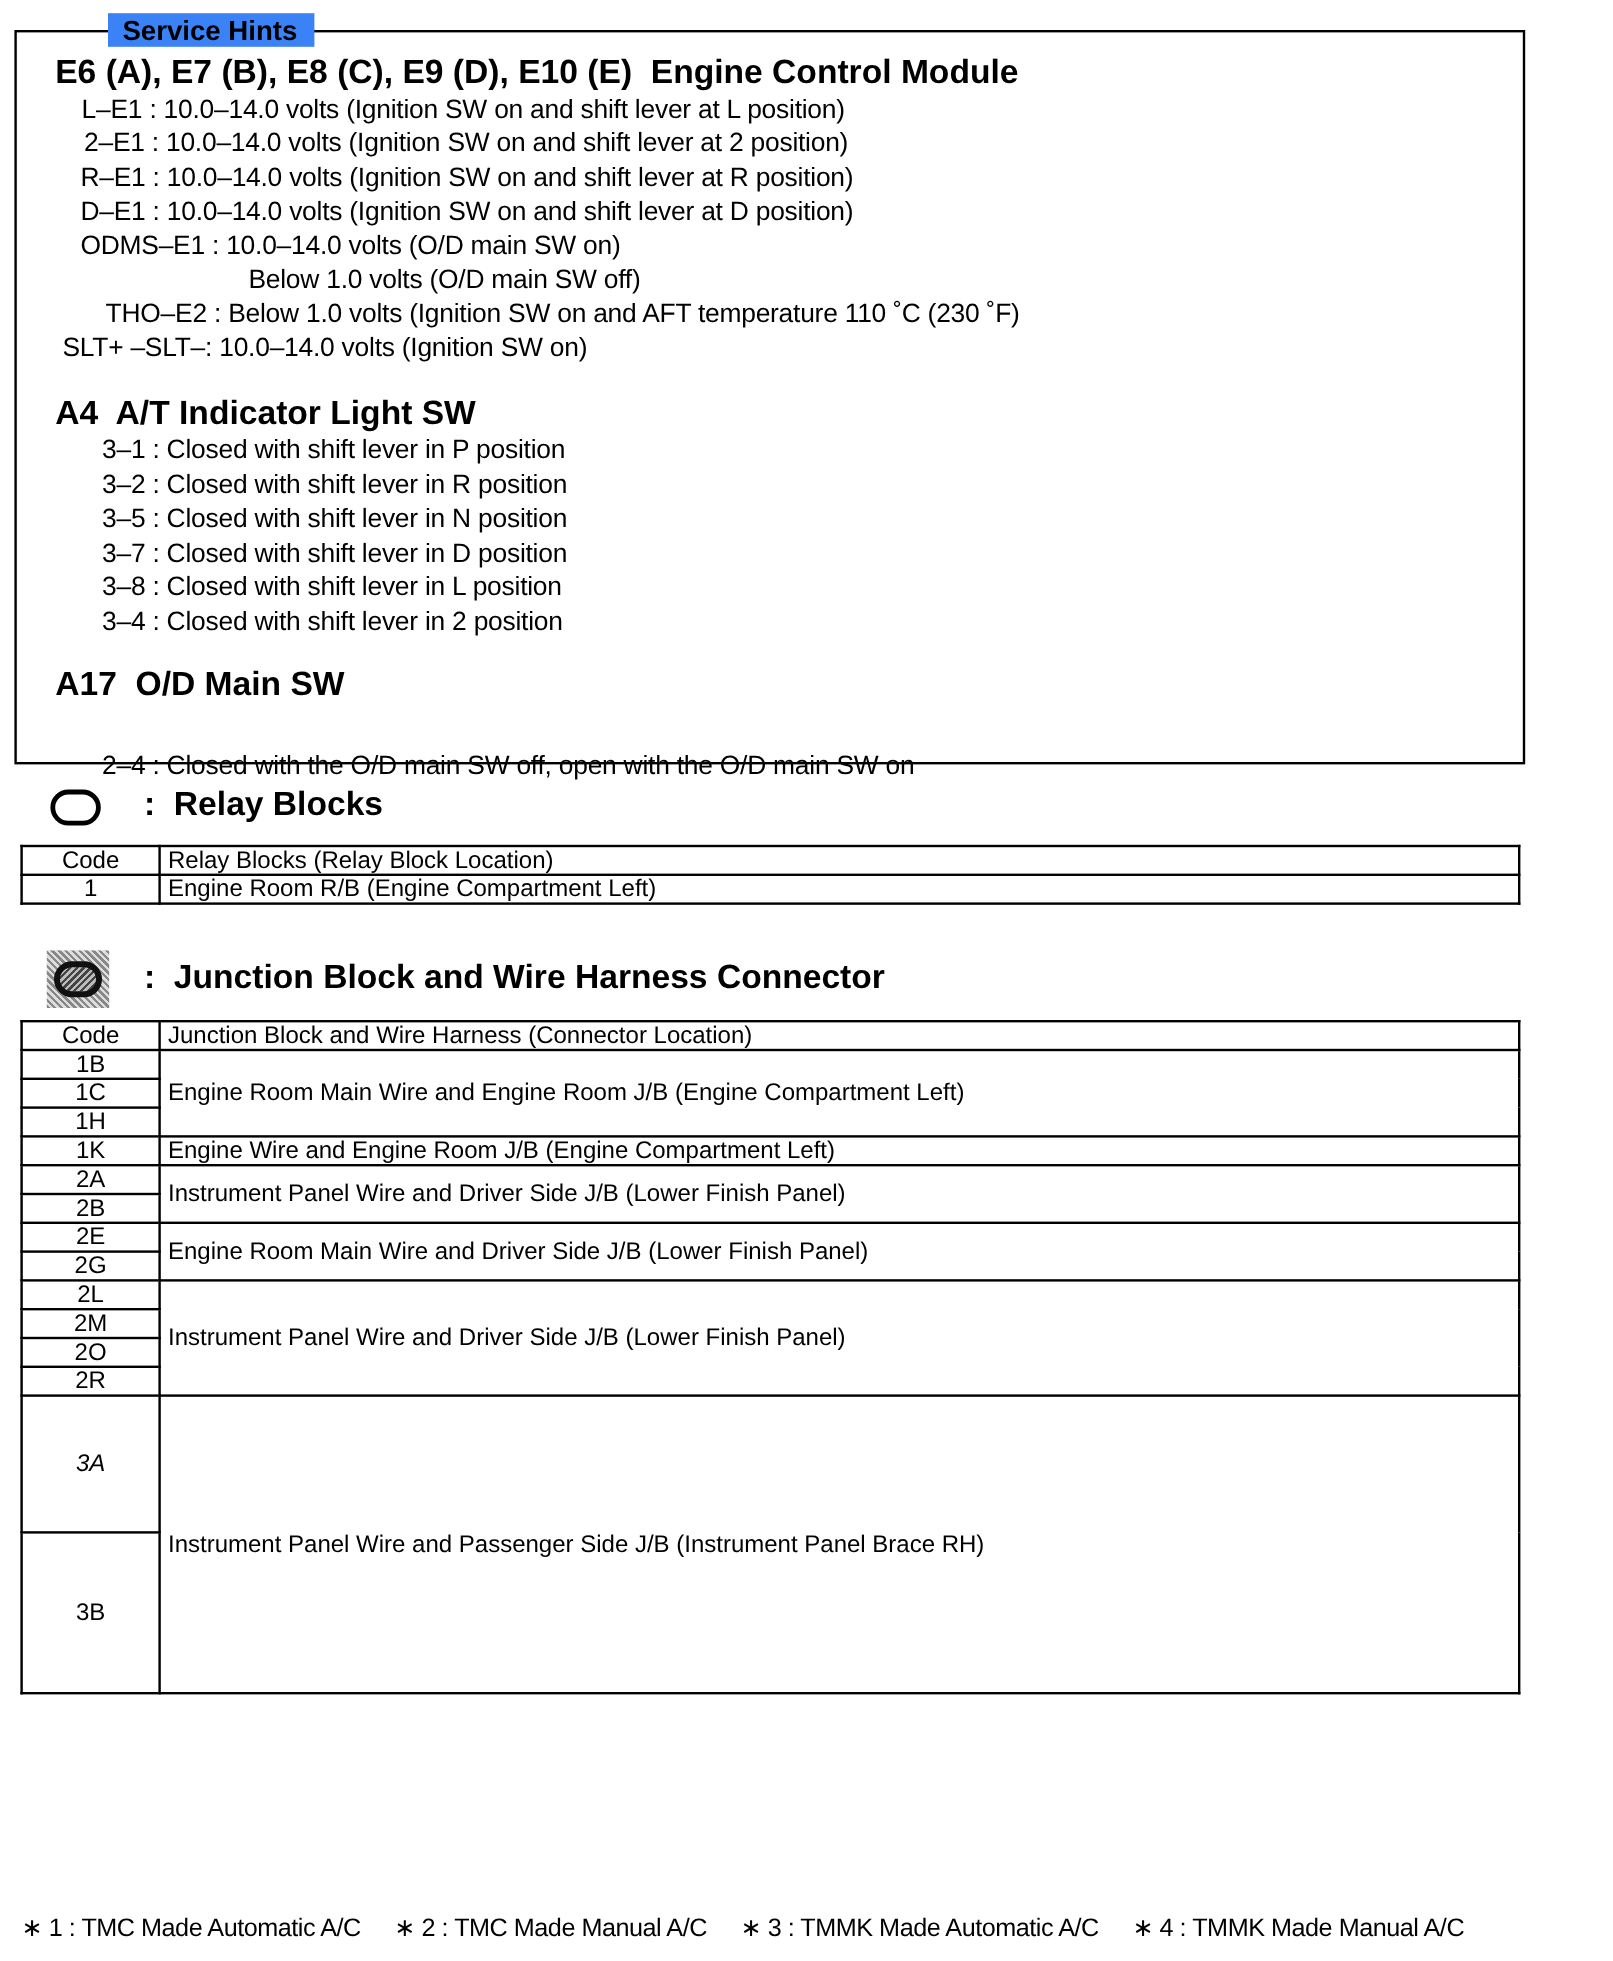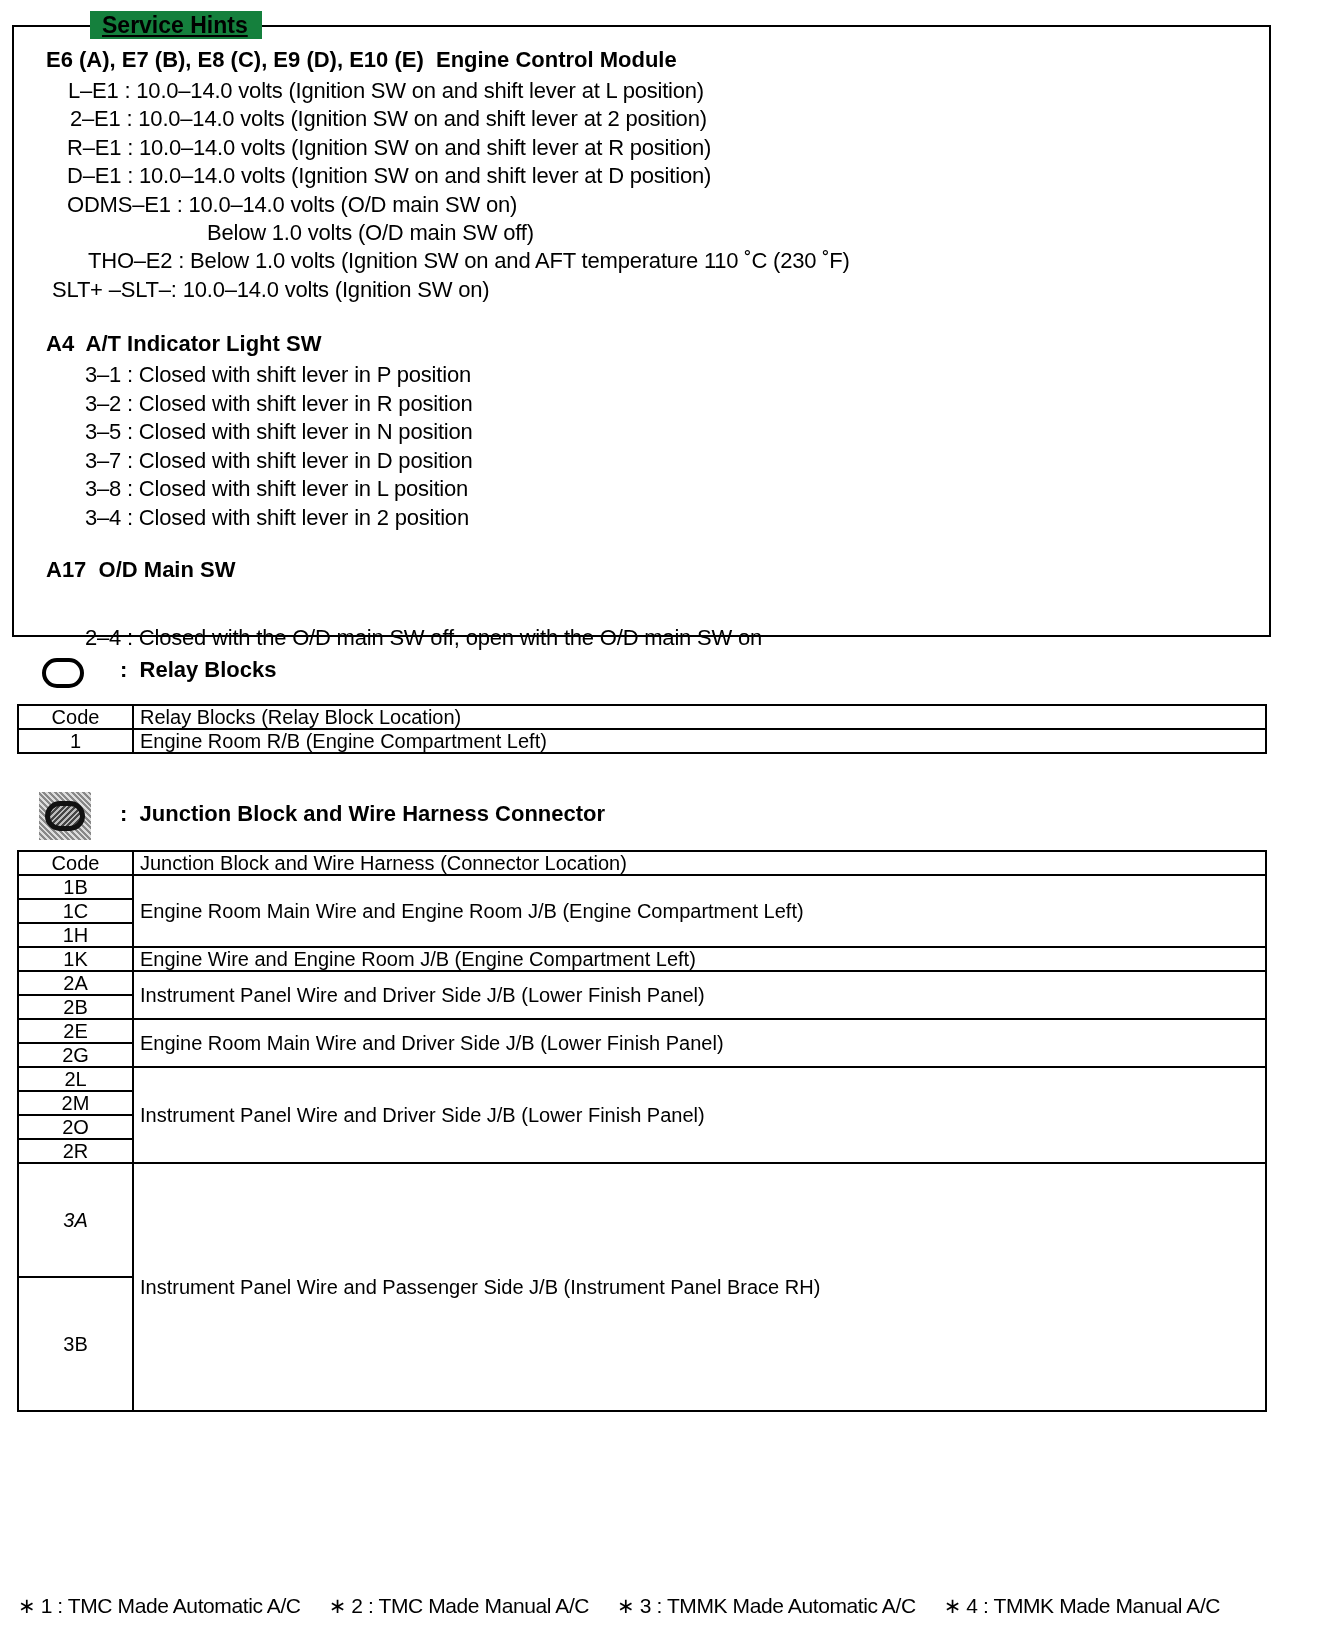--- a/index.html
+++ b/index.html
@@ -5,25 +5,25 @@
   html, body { margin: 0; padding: 0; background: #ffffff; }
   body {
     width: 1344px; height: 1634px; position: relative; overflow: hidden;
     font-family: "Liberation Sans", sans-serif; color: #000;
   }
   .hints-box {
     position: absolute; left: 12px; top: 25px; width: 1259px; height: 612px;
     border: 2px solid #000; box-sizing: border-box;
   }
   .hints-legend {
-    position: absolute; left: 90px; top: 11px; background: #15803d;
-    padding: 0 14px 0 12px; font-weight: bold; font-size: 23px; line-height: 28px; text-decoration: underline;
+    position: absolute; left: 90px; top: 11px; background: #3b82f6;
+    padding: 0 14px 0 12px; font-weight: bold; font-size: 23px; line-height: 28px;
   }
   .line { position: absolute; font-size: 22px; line-height: 26px; white-space: pre; letter-spacing: -0.2px; }
-  .section-head { position: absolute; font-weight: bold; font-size: 22px; line-height: 28px; white-space: pre; }
+  .section-head { position: absolute; font-weight: bold; font-size: 28px; line-height: 28px; white-space: pre; }
 
   .icon-relay {
     position: absolute; left: 42px; top: 658px; width: 42px; height: 30px;
     border: 4px solid #000; border-radius: 16px; box-sizing: border-box;
   }
   .icon-jb {
     position: absolute; left: 39px; top: 792px; width: 52px; height: 48px;
     background: repeating-linear-gradient(45deg, #888 0 2px, #ddd 2px 4px);
   }
   .icon-jb::after {

